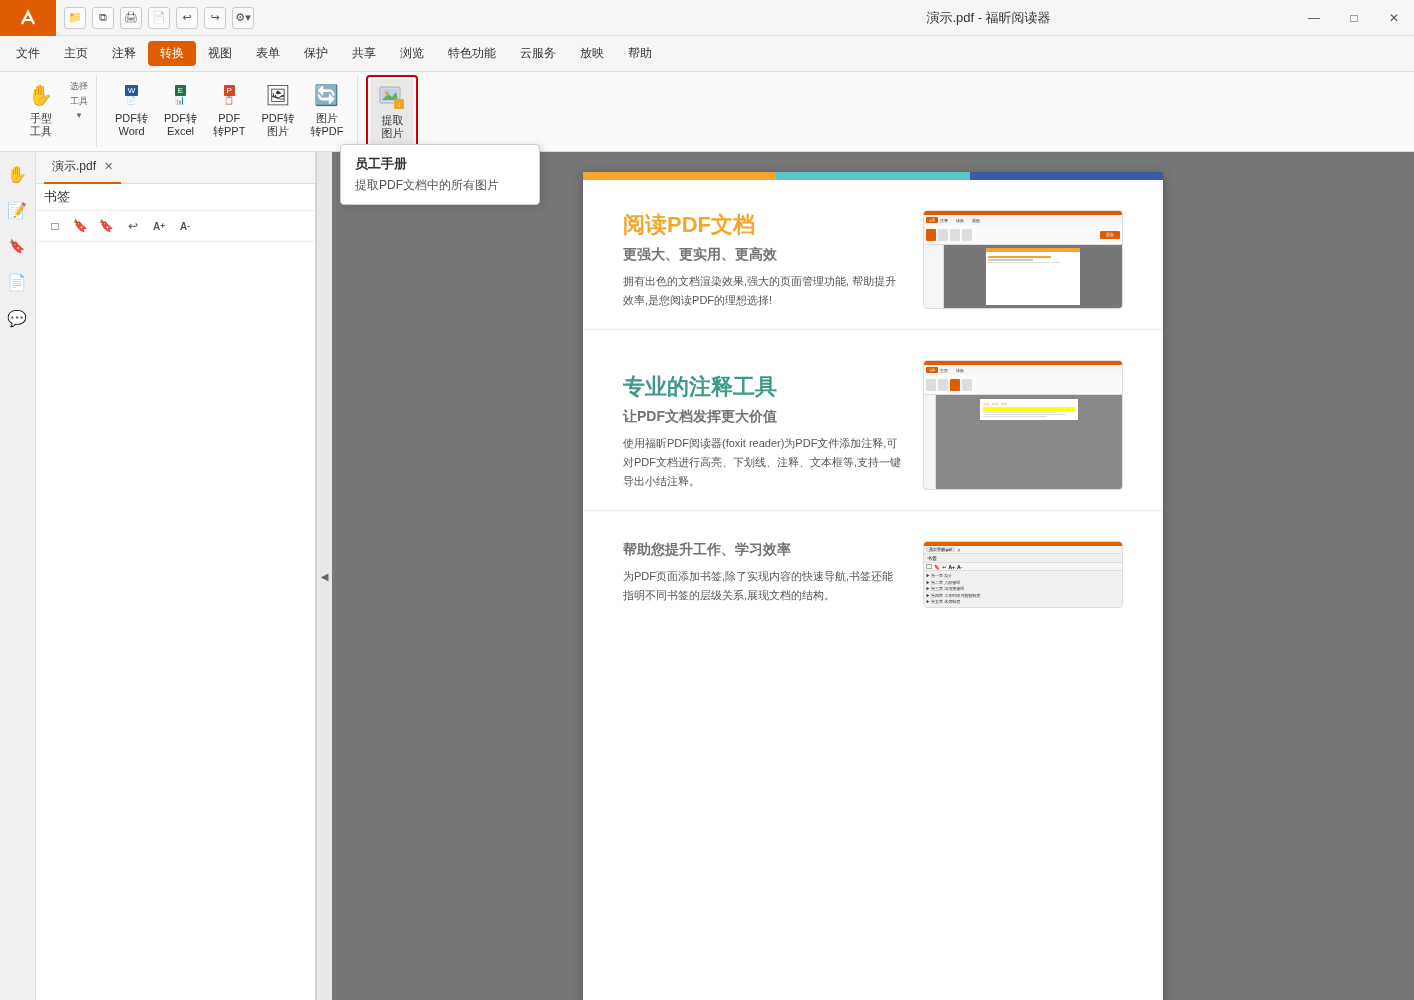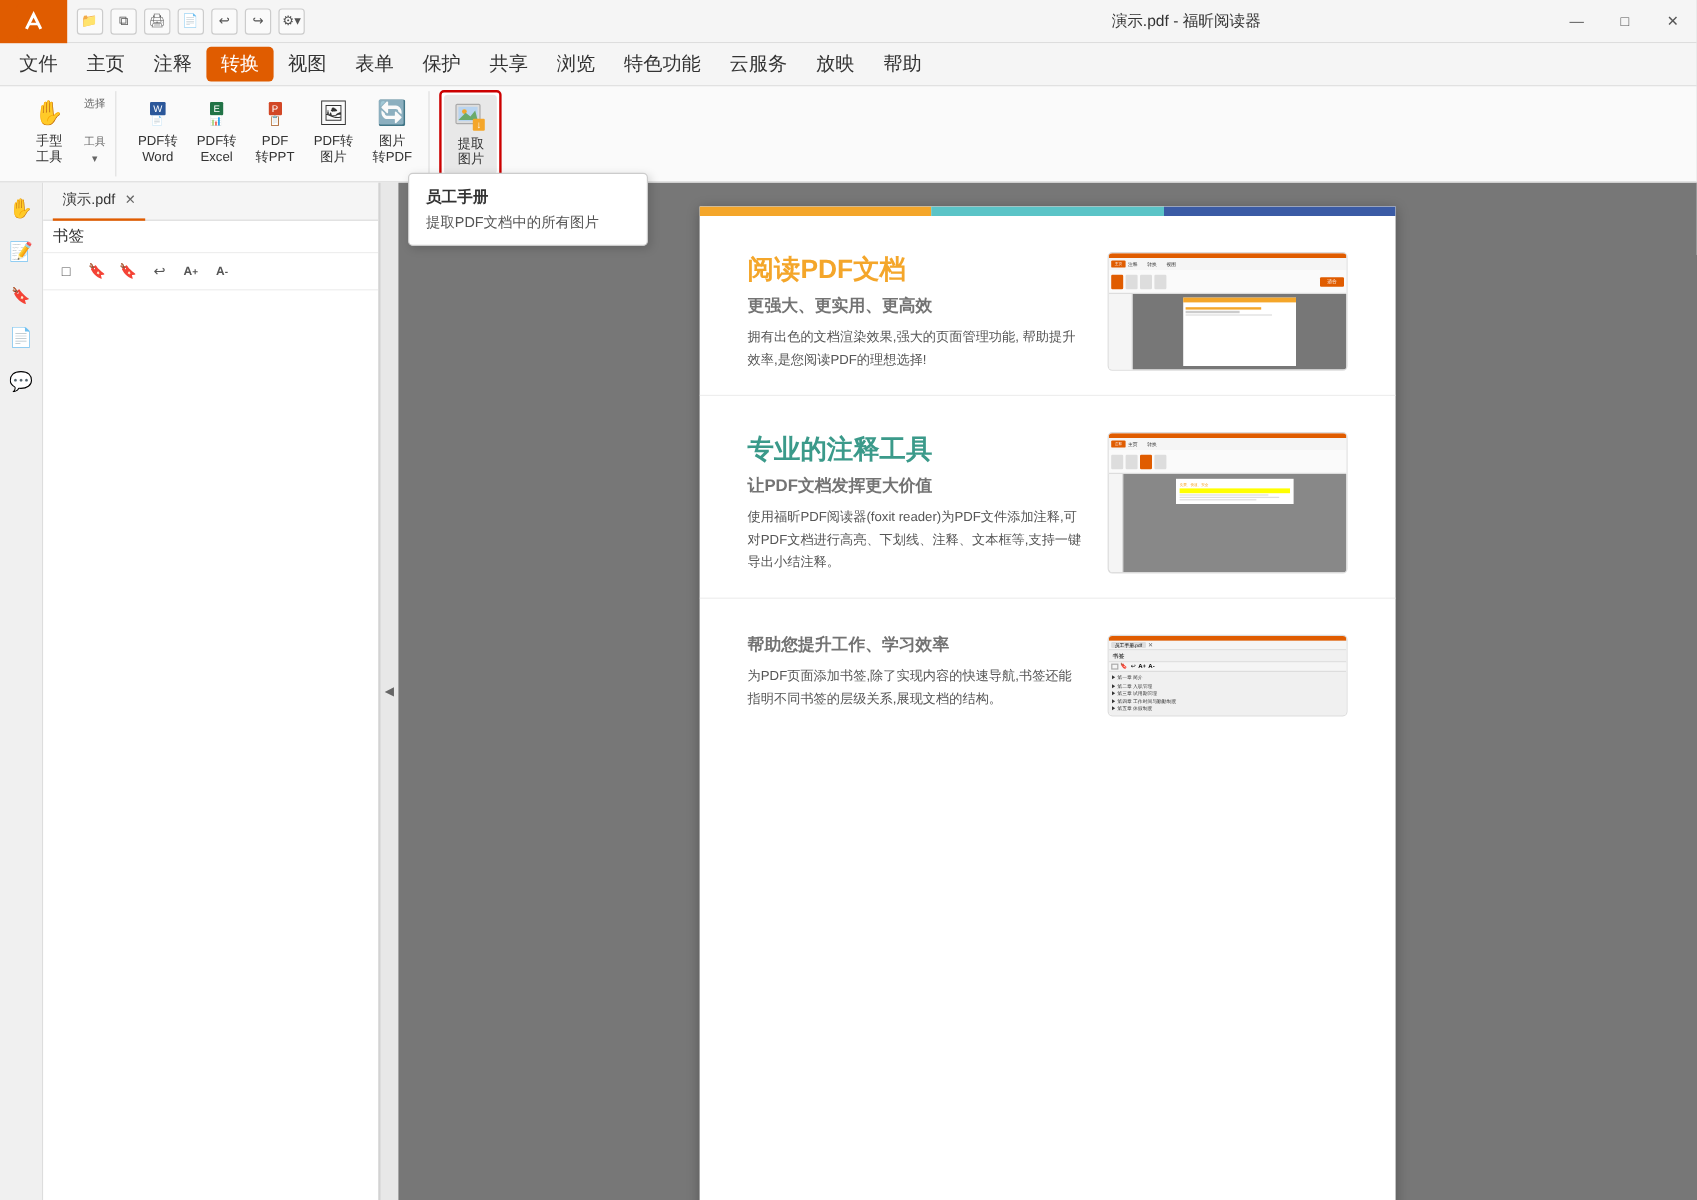--- a/index.html
+++ b/index.html
@@ -64,21 +64,21 @@
       border-bottom: 1px solid #ddd;
       display: flex;
       align-items: center;
       padding: 0 4px;
     }
     .menu-item {
       padding: 4px 12px;
       cursor: pointer;
       border-radius: 3px;
       color: #333;
-      font-size: 16px;
+      font-size: 12px;
       font-family: Liberation Serif, serif;
     }
     .menu-item.active {
       background: #e05c00;
       color: white;
       border-radius: 4px;
     }
 
     
     .ribbon {
@@ -388,21 +388,21 @@
 
 <div class="ribbon" style="position:relative;">
 
   <div class="ribbon-group">
     <div class="ribbon-buttons">
       <div class="ribbon-btn large">
         <div class="ribbon-icon">✋</div>
         <div class="ribbon-btn-label">手型<br>工具</div>
       </div>
       <div style="display:flex;flex-direction:column;gap:2px;margin-top:4px;">
-        <div style="font-size:9px;color:#666;text-align:center;margin-bottom:17px;">选择</div>
+        <div style="font-size:9px;color:#666;text-align:center;margin-bottom:0;">选择</div>
         <div style="font-size:9px;color:#666;text-align:center;">工具</div>
         <div style="font-size:9px;color:#666;text-align:center;">▾</div>
       </div>
     </div>
   </div>
 
   <div class="ribbon-group">
     <div class="ribbon-buttons">
       <div class="ribbon-btn">
         <div class="ribbon-icon" style="font-size:13px;width:32px;height:32px;display:flex;flex-direction:column;align-items:center;justify-content:center;">
@@ -545,21 +545,21 @@
                   </div>
                 </div>
               </div>
             </div>
           </div>
         </div>
       </div>
 
       <div class="pdf-section">
         <div class="pdf-section-text">
-          <div class="pdf-section-title" style="color:#3b9a8a;">专业的注释工具</div>
+          <div class="pdf-section-title" style="color:#3b9a8a;margin-top:12px;">专业的注释工具</div>
           <div class="pdf-section-subtitle">让PDF文档发挥更大价值</div>
           <div class="pdf-section-body">使用福昕PDF阅读器(foxit reader)为PDF文件添加注释,可对PDF文档进行高亮、下划线、注释、文本框等,支持一键导出小结注释。</div>
         </div>
         <div class="pdf-section-img">
           <div class="mini-screenshot">
             <div class="mini-bar"></div>
             <div class="mini-menu">
               <div class="mini-menu-dot" style="font-size:3px;">注释</div>
               <div class="mini-menu-item" style="font-size:4px;">主页</div>
               <div class="mini-menu-item" style="font-size:4px;">转换</div>

